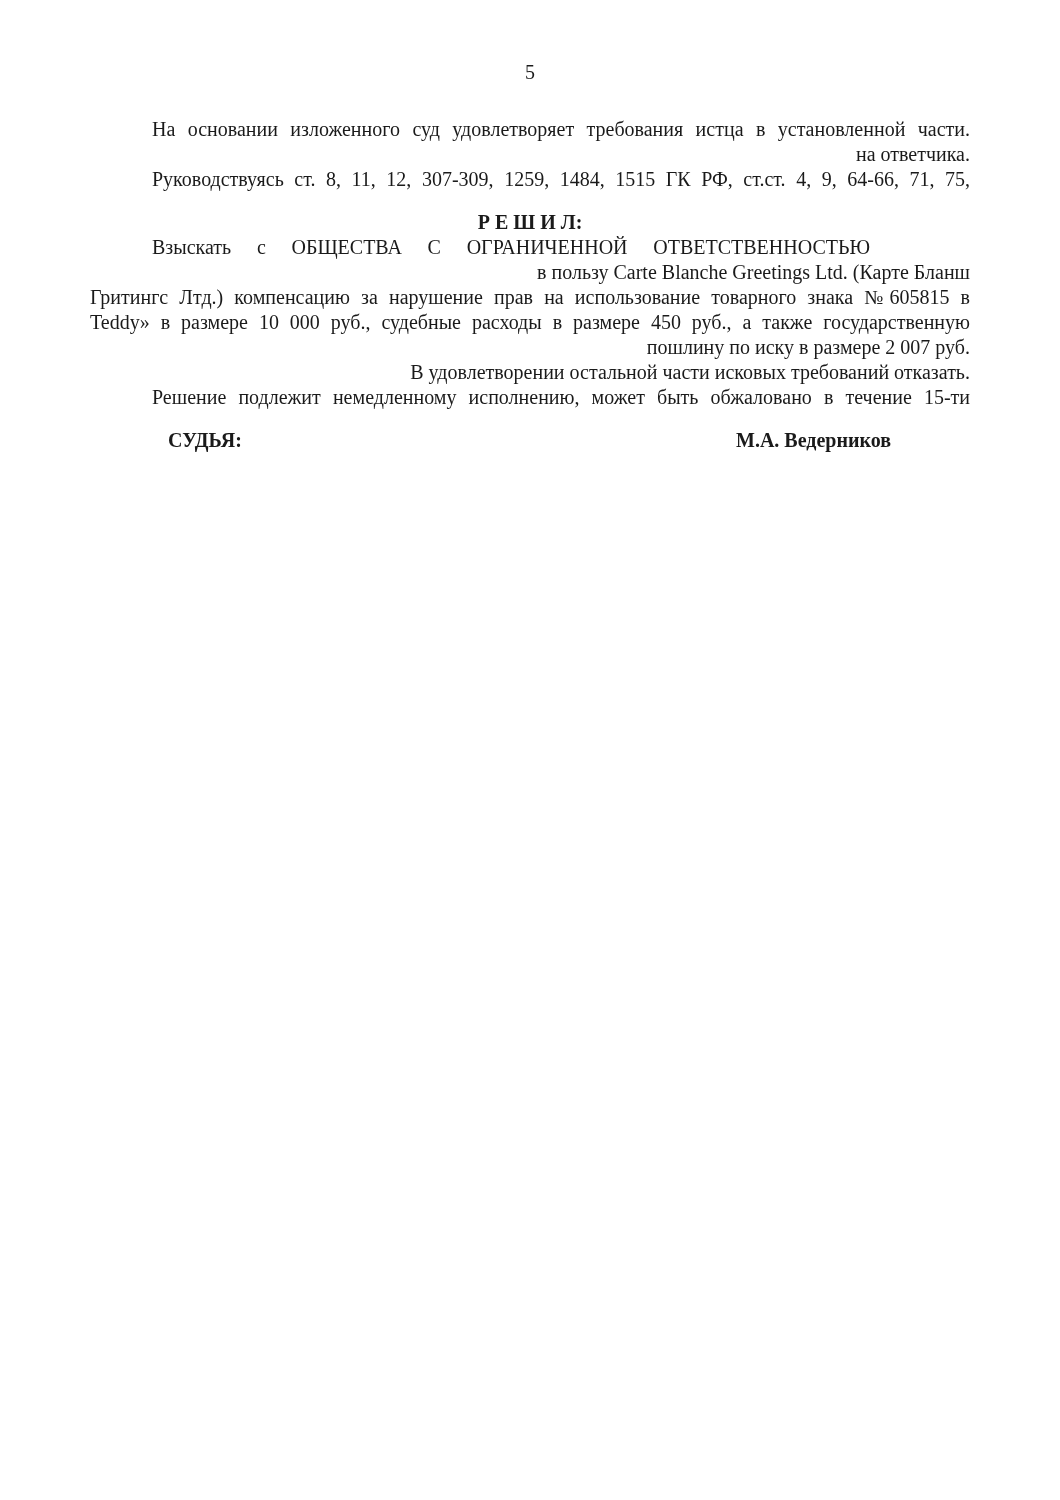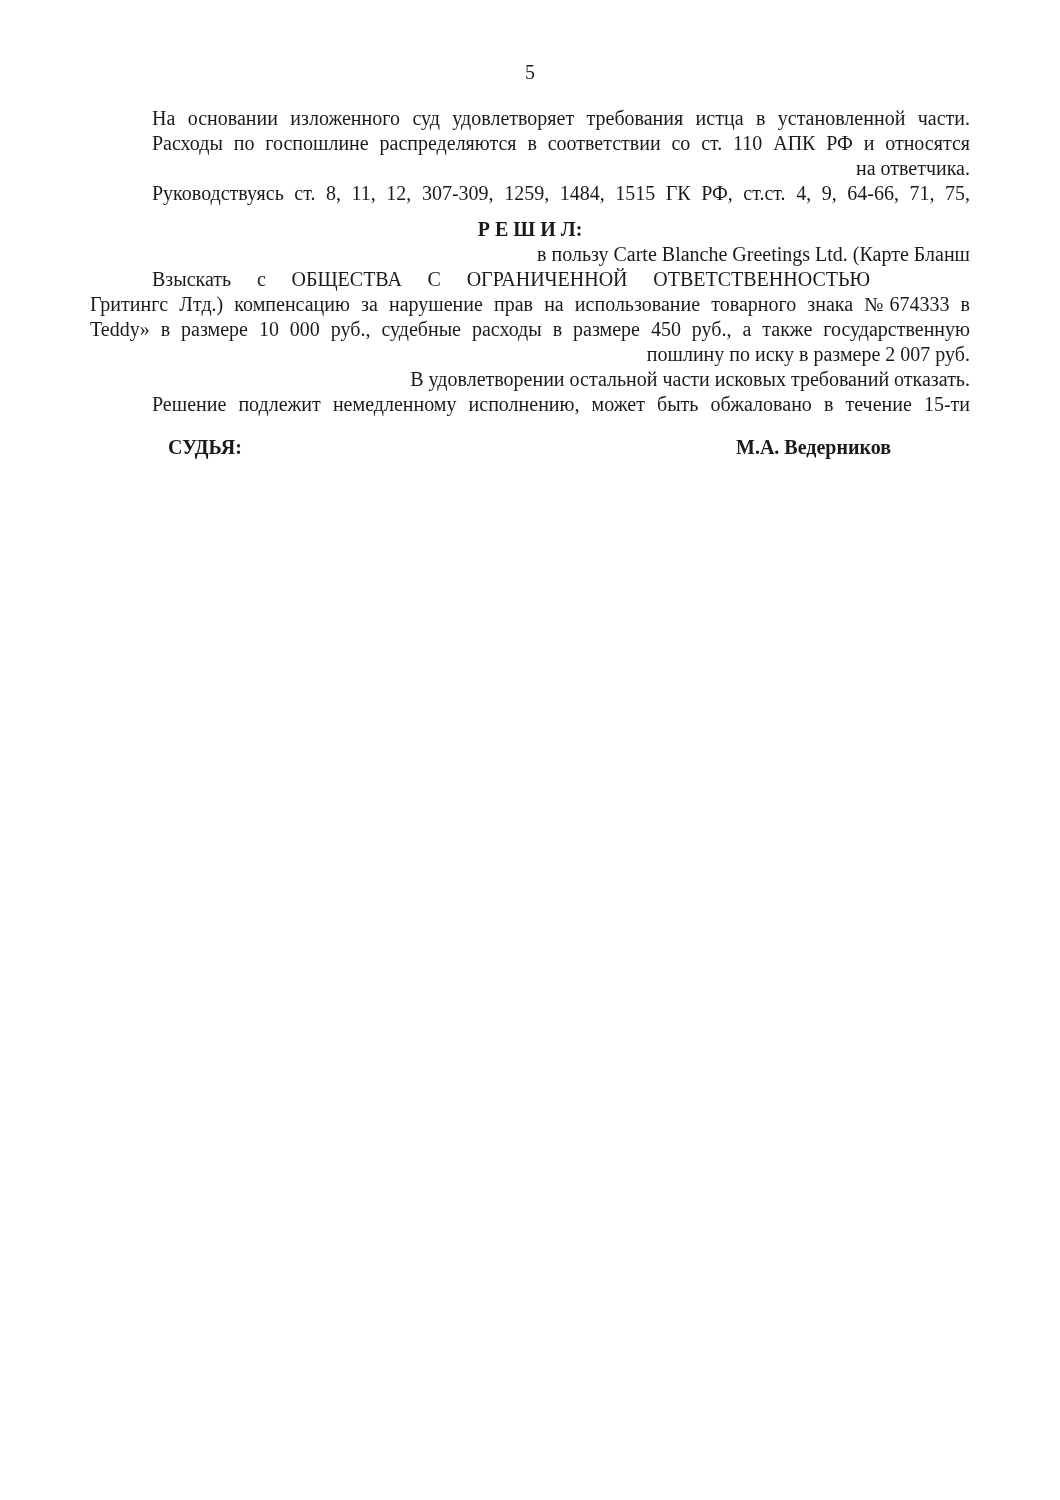--- a/index.html
+++ b/index.html
@@ -40,22 +40,22 @@
   }
   .center {
     text-align: center;
   }
   .bold {
     font-weight: bold;
   }
   .pageno {
     margin-top: 60px;
   }
-  .mt20 { margin-top: 21px; }
-  .mt25 { margin-top: 11px; }
+  .mt20 { margin-top: 32px; }
+  .mt25 { margin-top: 18px; }
   .mt18 { margin-top: 18px; }
   
   .short-right {
     margin-right: 100px;
   }
   .sig-row {
     display: flex;
     justify-content: space-between;
     padding-left: 78px;
     padding-right: 79px;
@@ -63,30 +63,29 @@
 </style>
 </head>
 <body>
 
 <div class="content">
 
   <div class="ln center pageno">5</div>
 
   <div class="ln jl ind mt20">На основании изложенного суд удовлетворяет требования истца в установленной части.</div>
 
-  <div class="ln jl ind">Расходы по госпошлине распределяются в соответствии со ст. 110 АПК РФ и относятся</div>
   <div class="ln">на ответчика.</div>
 
   <div class="ln jl ind">Руководствуясь ст. 8, 11, 12, 307-309, 1259, 1484, 1515 ГК РФ, ст.ст. 4, 9, 64-66, 71, 75,</div>
 
   <div class="ln center bold mt25">Р Е Ш И Л:</div>
 
+  <div class="ln jl ind short-right">Взыскать с ОБЩЕСТВА С ОГРАНИЧЕННОЙ ОТВЕТСТВЕННОСТЬЮ</div>
   <div class="ln right">в пользу Carte Blanche Greetings Ltd. (Карте Бланш</div>
-  <div class="ln jl ind short-right">Взыскать с ОБЩЕСТВА С ОГРАНИЧЕННОЙ ОТВЕТСТВЕННОСТЬЮ</div>
-  <div class="ln jl">Гритингс Лтд.) компенсацию за нарушение прав на использование товарного знака №674333 в</div>
+  <div class="ln jl">Гритингс Лтд.) компенсацию за нарушение прав на использование товарного знака №605815 в</div>
   <div class="ln jl">Teddy» в размере 10 000 руб., судебные расходы в размере 450 руб., а также государственную</div>
   <div class="ln">пошлину по иску в размере 2 007 руб.</div>
 
   <div class="ln ind">В удовлетворении остальной части исковых требований отказать.</div>
 
   <div class="ln jl ind">Решение подлежит немедленному исполнению, может быть обжаловано в течение 15-ти</div>
 
   <div class="ln bold sig-row mt18">
     <span>СУДЬЯ:</span>
     <span>М.А. Ведерников</span>

